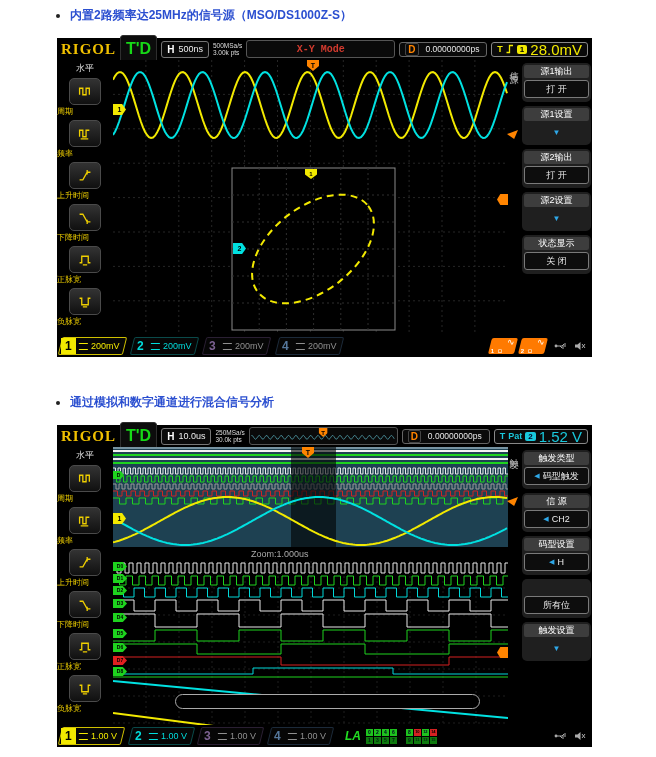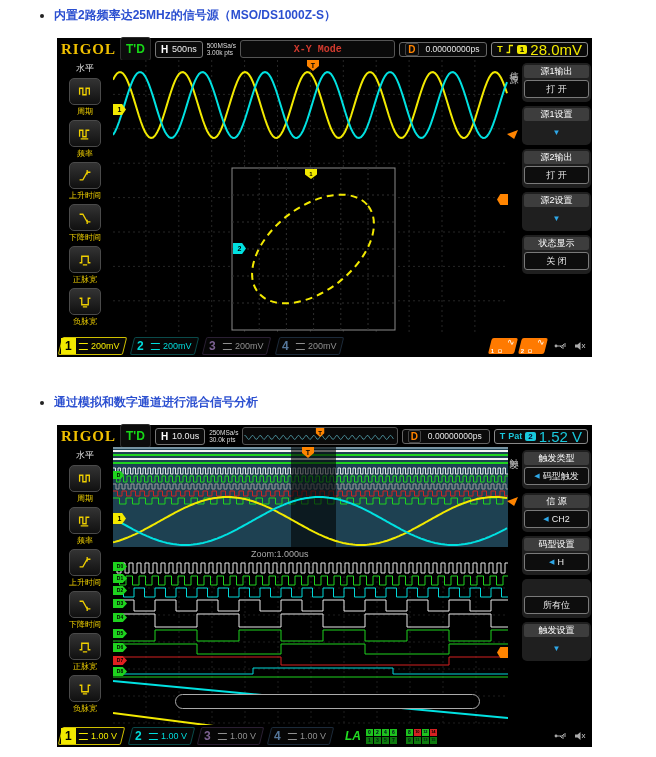--- a/index.html
+++ b/index.html
@@ -1,29 +1,29 @@
 <!DOCTYPE html>
 <html><head>
 <meta charset="utf-8">
 <style>
   html,body{margin:0;padding:0;background:#fff;}
   .page{position:relative;width:656px;height:757px;background:#ffffff;overflow:hidden;
         font-family:"Liberation Sans",sans-serif;}
   
-  .bullet{position:absolute;left:40px;display:flex;align-items:center;gap:10px;}
+  .bullet{position:absolute;left:56px;display:flex;align-items:center;gap:10px;}
   .bullet .dot{width:4px;height:4px;border-radius:50%;background:#222;}
   .bullet .btxt{font-size:12px;font-weight:bold;color:#2b4fd0;}
   
   .scope{position:absolute;left:57px;width:535px;background:#000;}
   #scope1{top:38px;height:319px;} #scope2{top:425px;height:322px;}
   
   .hdr{position:absolute;top:0;left:0;width:535px;height:22px;display:flex;align-items:center;
        gap:4px;padding:0 4px;box-sizing:border-box;background:#000;}
   .brand{font-family:"Liberation Serif",serif;font-weight:bold;font-size:15px;color:#f0c000;letter-spacing:1px;}
-  .badge-td{color:#17d817;font-weight:bold;font-size:12px;background:#0c0c0c;border:1px solid #2e2e2e;border-radius:3px;padding:4px 5px;}
+  .badge-td{color:#17d817;font-weight:bold;font-size:16px;background:#0c0c0c;border:1px solid #2e2e2e;border-radius:3px;padding:4px 5px;}
   .hbox{display:flex;align-items:center;gap:4px;border:1px solid #777;border-radius:3px;background:#0a0a0a;
         color:#eee;font-size:9px;padding:0 5px;height:15px;}
   .hbox .hletter{font-weight:bold;font-size:10px;color:#fff;}
   .rate{font-size:6.5px;color:#ddd;line-height:1.15;white-space:nowrap;}
   .modebox{flex:1;height:16px;border:1px solid #555;border-radius:3px;background:#0a0a0a;
            display:flex;align-items:center;justify-content:center;position:relative;overflow:hidden;}
   .modetext{color:#d23a2e;font-size:10px;font-weight:bold;font-family:Liberation Mono, monospace;}
   .thumb{width:100%;height:14px;display:block;}
   .thumb-t{position:absolute;left:50%;top:0;transform:translateX(-50%);width:9px;height:9px;background:#ff8400;
            color:#000;font-size:6px;font-weight:bold;display:flex;align-items:center;justify-content:center;
@@ -37,21 +37,21 @@
   .tbox .tl{font-size:9px;font-weight:bold;}
   .t-yellow{color:#f2e900;} .t-cyan{color:#19c8dc;}
   .srcbadge1{background:#f2e900;color:#000;font-size:8px;font-weight:bold;padding:0 3px;border-radius:2px;}
   .srcbadge2{background:#19c8dc;color:#002;font-size:8px;font-weight:bold;padding:0 3px;border-radius:2px;}
   .tval{font-size:15px;}
   .slope{display:block;}
   
   .sbar{position:absolute;left:0;top:22px;width:56px;background:#000;}
   #scope1 .sbar{height:275px;} #scope2 .sbar{height:278px;}
   .sbar-title{color:#ddd;font-size:9px;text-align:center;margin:2px 0 3px;}
-  .side-item{text-align:center;margin-bottom:3px;cursor:default;}
+  .side-item{text-align:left;margin-bottom:3px;cursor:default;}
   .side-icon{width:30px;height:25px;margin:0 auto;background:linear-gradient(#333,#101010);
              border:1px solid #4a4a4a;border-radius:5px;display:flex;align-items:center;justify-content:center;}
   .side-label{color:#f0d000;font-size:8px;margin-top:1px;white-space:nowrap;}
   
   .disp{position:absolute;left:56px;top:22px;width:395px;background:#000;overflow:hidden;}
   #scope1 .disp{height:275px;} #scope2 .disp{height:278px;}
   .layer{position:absolute;left:0;top:0;width:100%;height:100%;}
   .cell{position:absolute;display:flex;align-items:center;justify-content:center;font-weight:bold;line-height:1;z-index:5;}
   .shape-r{clip-path:polygon(0 0,70% 0,100% 50%,70% 100%,0 100%);}
   .shape-l{clip-path:polygon(100% 0,100% 100%,30% 100%,0 50%,30% 0);}

